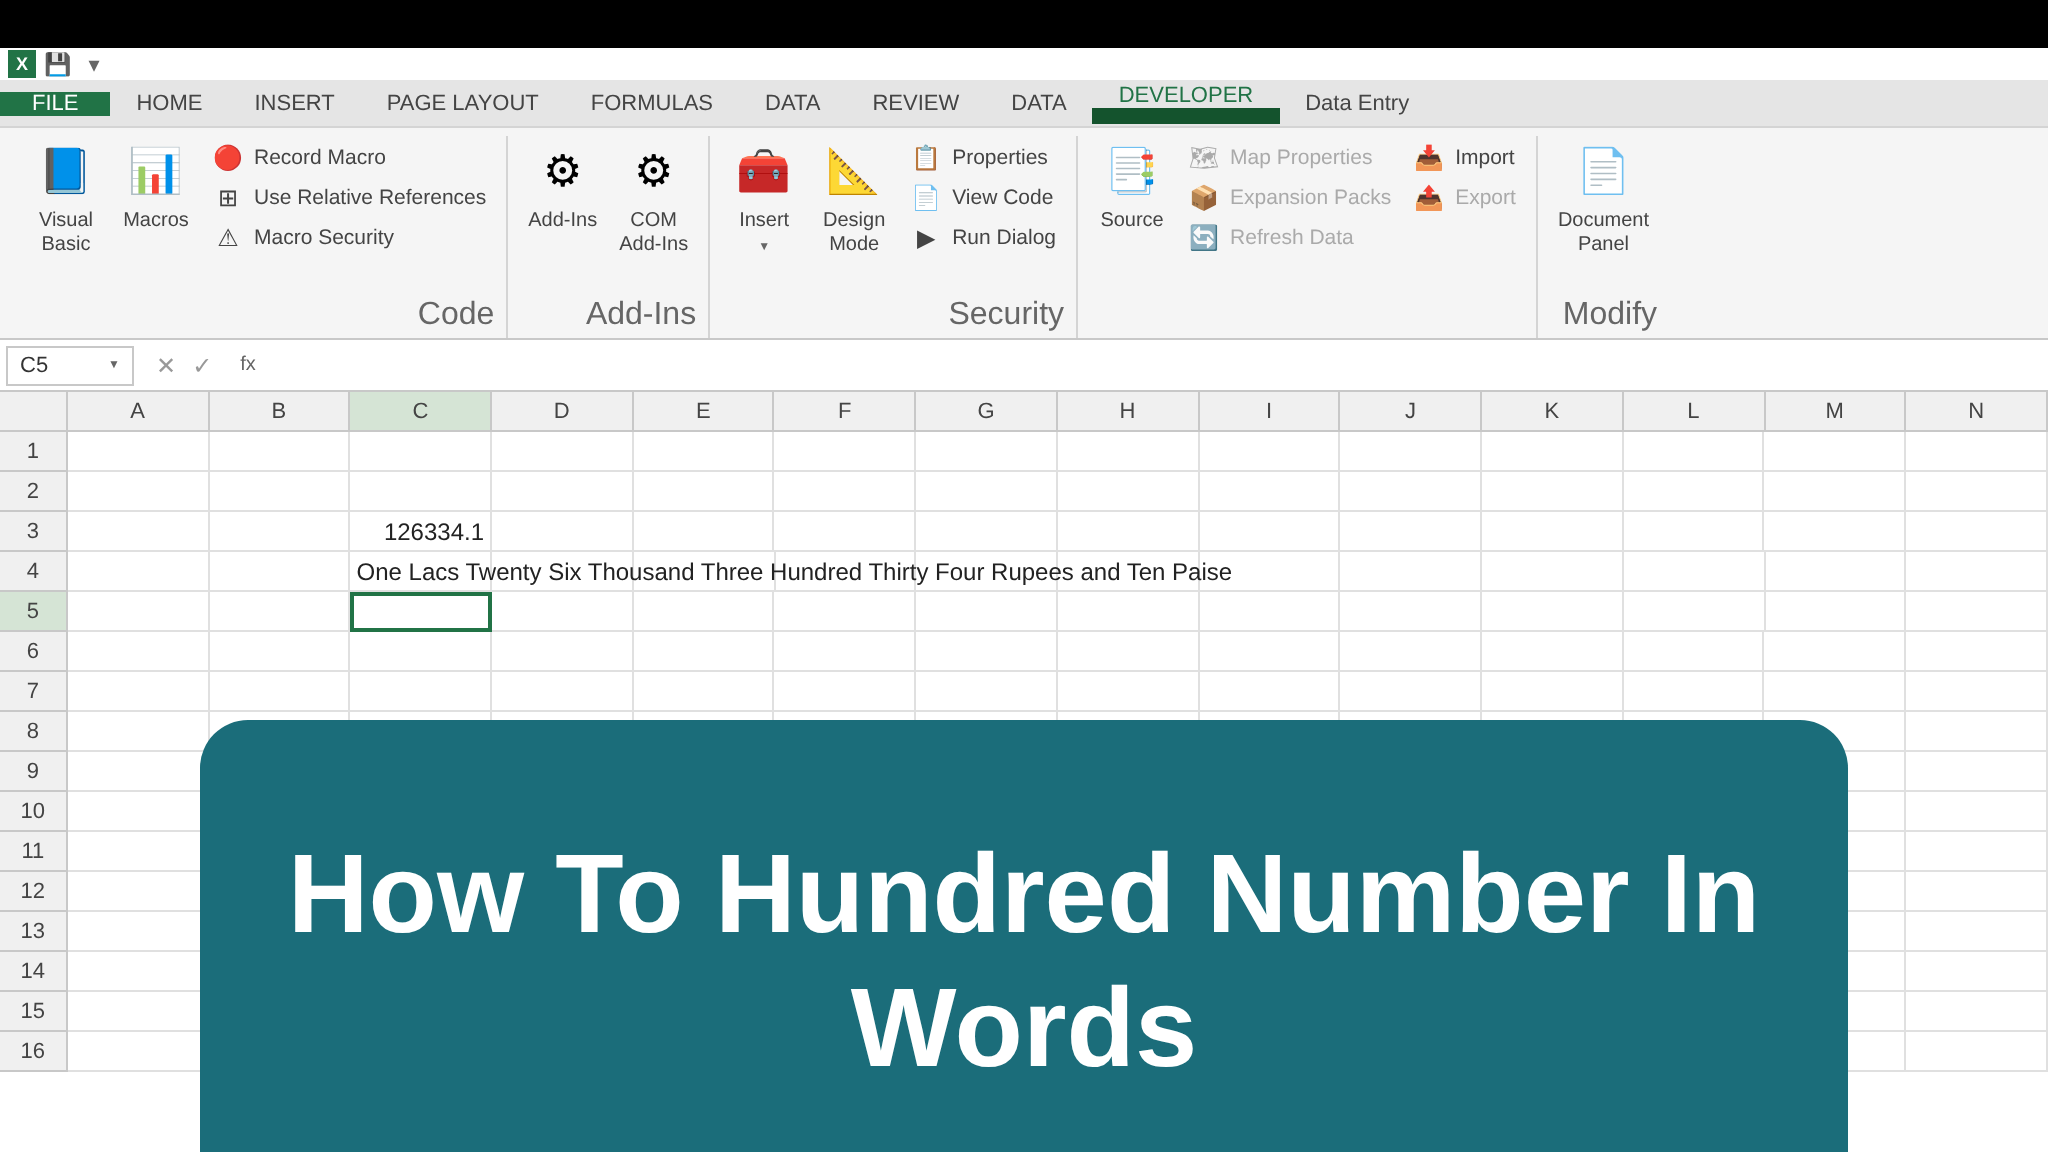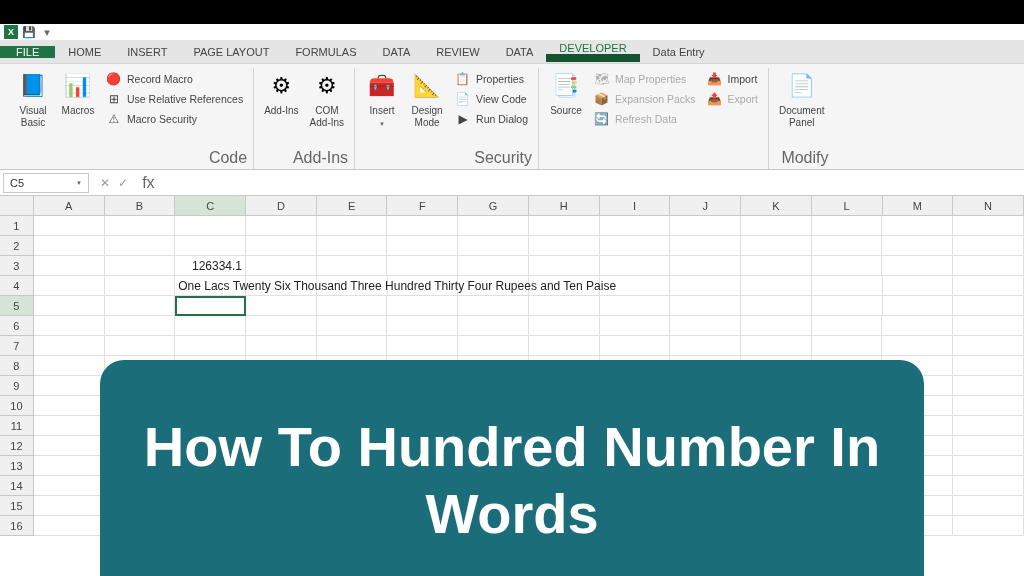--- a/index.html
+++ b/index.html
@@ -27,23 +27,23 @@
     .big-btn { display: flex; flex-direction: column; align-items: center; gap: 3px; padding: 2px 4px; cursor: pointer; min-width: 42px; }
     .big-btn-icon { width: 32px; height: 32px; display: flex; align-items: center; justify-content: center; font-size: 22px; }
     .big-btn-label { font-size: 10px; color: #444; text-align: center; line-height: 1.15; }
     .dropdown-arrow { font-size: 6px; color: #666; }
     
     .small-btns { display: flex; flex-direction: column; gap: 2px; justify-content: flex-start; padding-top: 2px; }
     .small-btn { display: flex; align-items: center; gap: 5px; padding: 1px 4px; cursor: pointer; font-size: 10.5px; color: #444; white-space: nowrap; }
     .small-btn-icon { width: 16px; height: 16px; display: flex; align-items: center; justify-content: center; font-size: 12px; }
     
     .formula-bar-row { height: 26px; display: flex; align-items: center; border-bottom: 1px solid #c8c8c8; background: #fff; }
-    .name-box { width: 86px; height: 20px; border: 1px solid #c8c8c8; margin: 0 3px; display: flex; align-items: center; padding: 0 6px; font-size: 11px; color: #333; justify-content: space-between; }
+    .name-box { width: 64px; height: 20px; border: 1px solid #c8c8c8; margin: 0 3px; display: flex; align-items: center; padding: 0 6px; font-size: 11px; color: #333; justify-content: space-between; }
     .fb-btns { display: flex; gap: 8px; padding: 0 8px; color: #999; font-size: 12px; }
-    .fx-label { font-size: 16px; color: #666; padding: 0 6px; }
+    .fx-label { font-size: 10px; color: #666; padding: 0 6px; }
     .formula-input { flex: 1; height: 20px; border: none; padding: 0 6px; }
     
     .sheet-area { position: relative; }
     .col-headers { display: flex; height: 20px; }
     .select-all { width: 34px; background: #f0f0f0; border-right: 1px solid #c8c8c8; border-bottom: 1px solid #c8c8c8; }
     .col-h { width: 71px; background: #f0f0f0; border-right: 1px solid #c8c8c8; border-bottom: 1px solid #c8c8c8; display: flex; align-items: center; justify-content: center; font-size: 11px; color: #444; }
     .col-h.sel { background: #d5e4d5; }
     
     .grid-row { display: flex; height: 20px; }
     .row-h { width: 34px; background: #f0f0f0; border-right: 1px solid #c8c8c8; border-bottom: 1px solid #c8c8c8; display: flex; align-items: center; justify-content: center; font-size: 11px; color: #444; }

